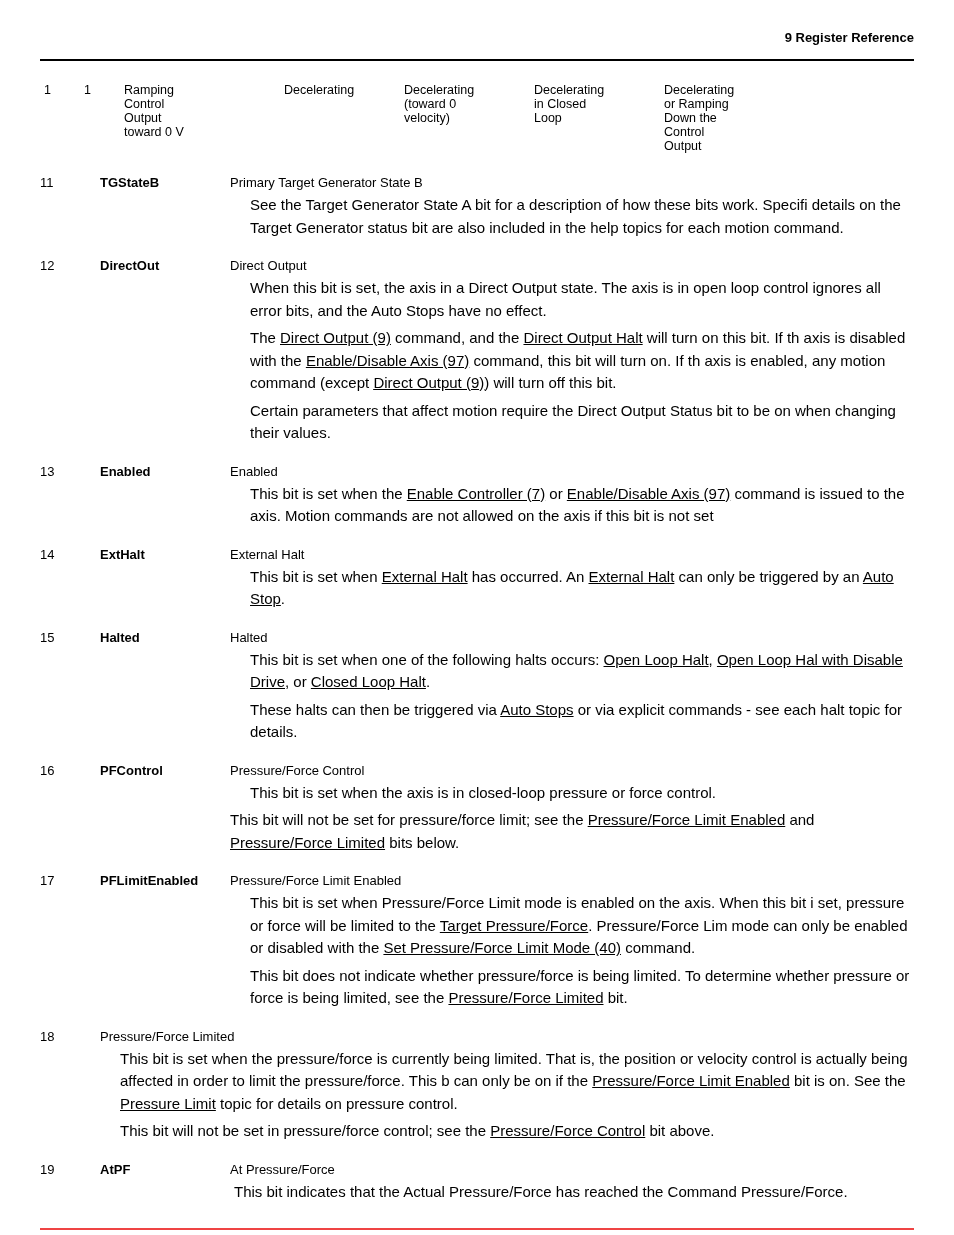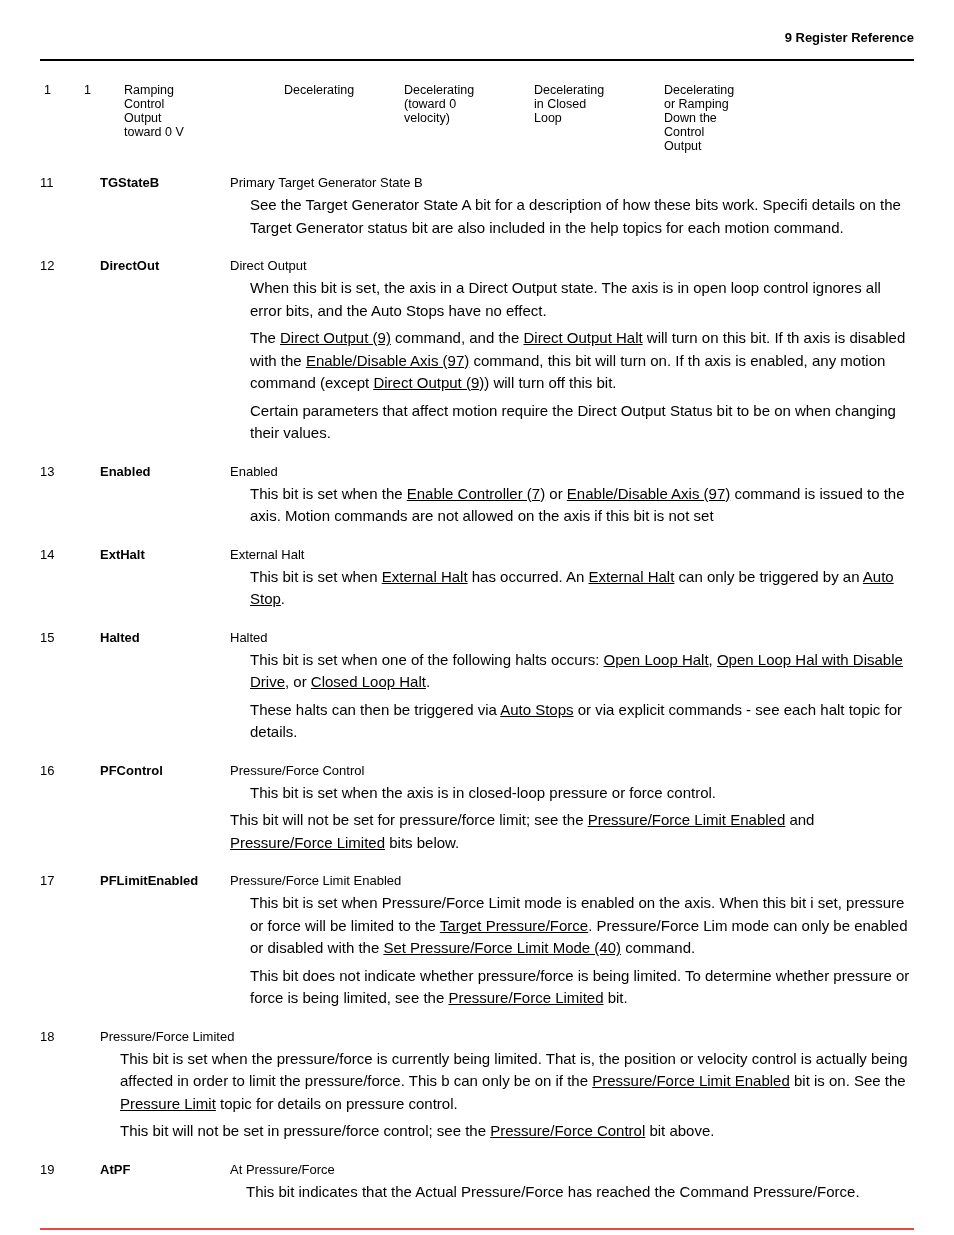--- a/index.html
+++ b/index.html
@@ -174,21 +174,21 @@
         <div class="entry-title">Pressure/Force Limited</div>
         <div class="entry-body" style="margin-left: 20px;">This bit is set when the pressure/force is currently being limited. That is, the position or velocity control is actually being affected in order to limit the pressure/force. This b can only be on if the <u>Pressure/Force Limit Enabled</u> bit is on. See the <u>Pressure Limit</u> topic for details on pressure control.</div>
         <div class="entry-body" style="margin-left: 20px;">This bit will not be set in pressure/force control; see the <u>Pressure/Force Control</u> bit above.</div>
       </div>
     </div>
     <div class="entry">
       <div class="entry-num">19</div>
       <div class="entry-name">AtPF</div>
       <div class="entry-content">
         <div class="entry-title">At Pressure/Force</div>
-        <div class="entry-body" style="margin-left: 16px;">This bit indicates that the Actual Pressure/Force has reached the Command Pressure/Force.</div>
+        <div class="entry-body" style="margin-left: 4px;">This bit indicates that the Actual Pressure/Force has reached the Command Pressure/Force.</div>
       </div>
     </div>
   </div>
 
 <div class="page-footer">
   <span>deltamotion.com</span>
   <span>847</span>
 </div>
 
 </body></html>

